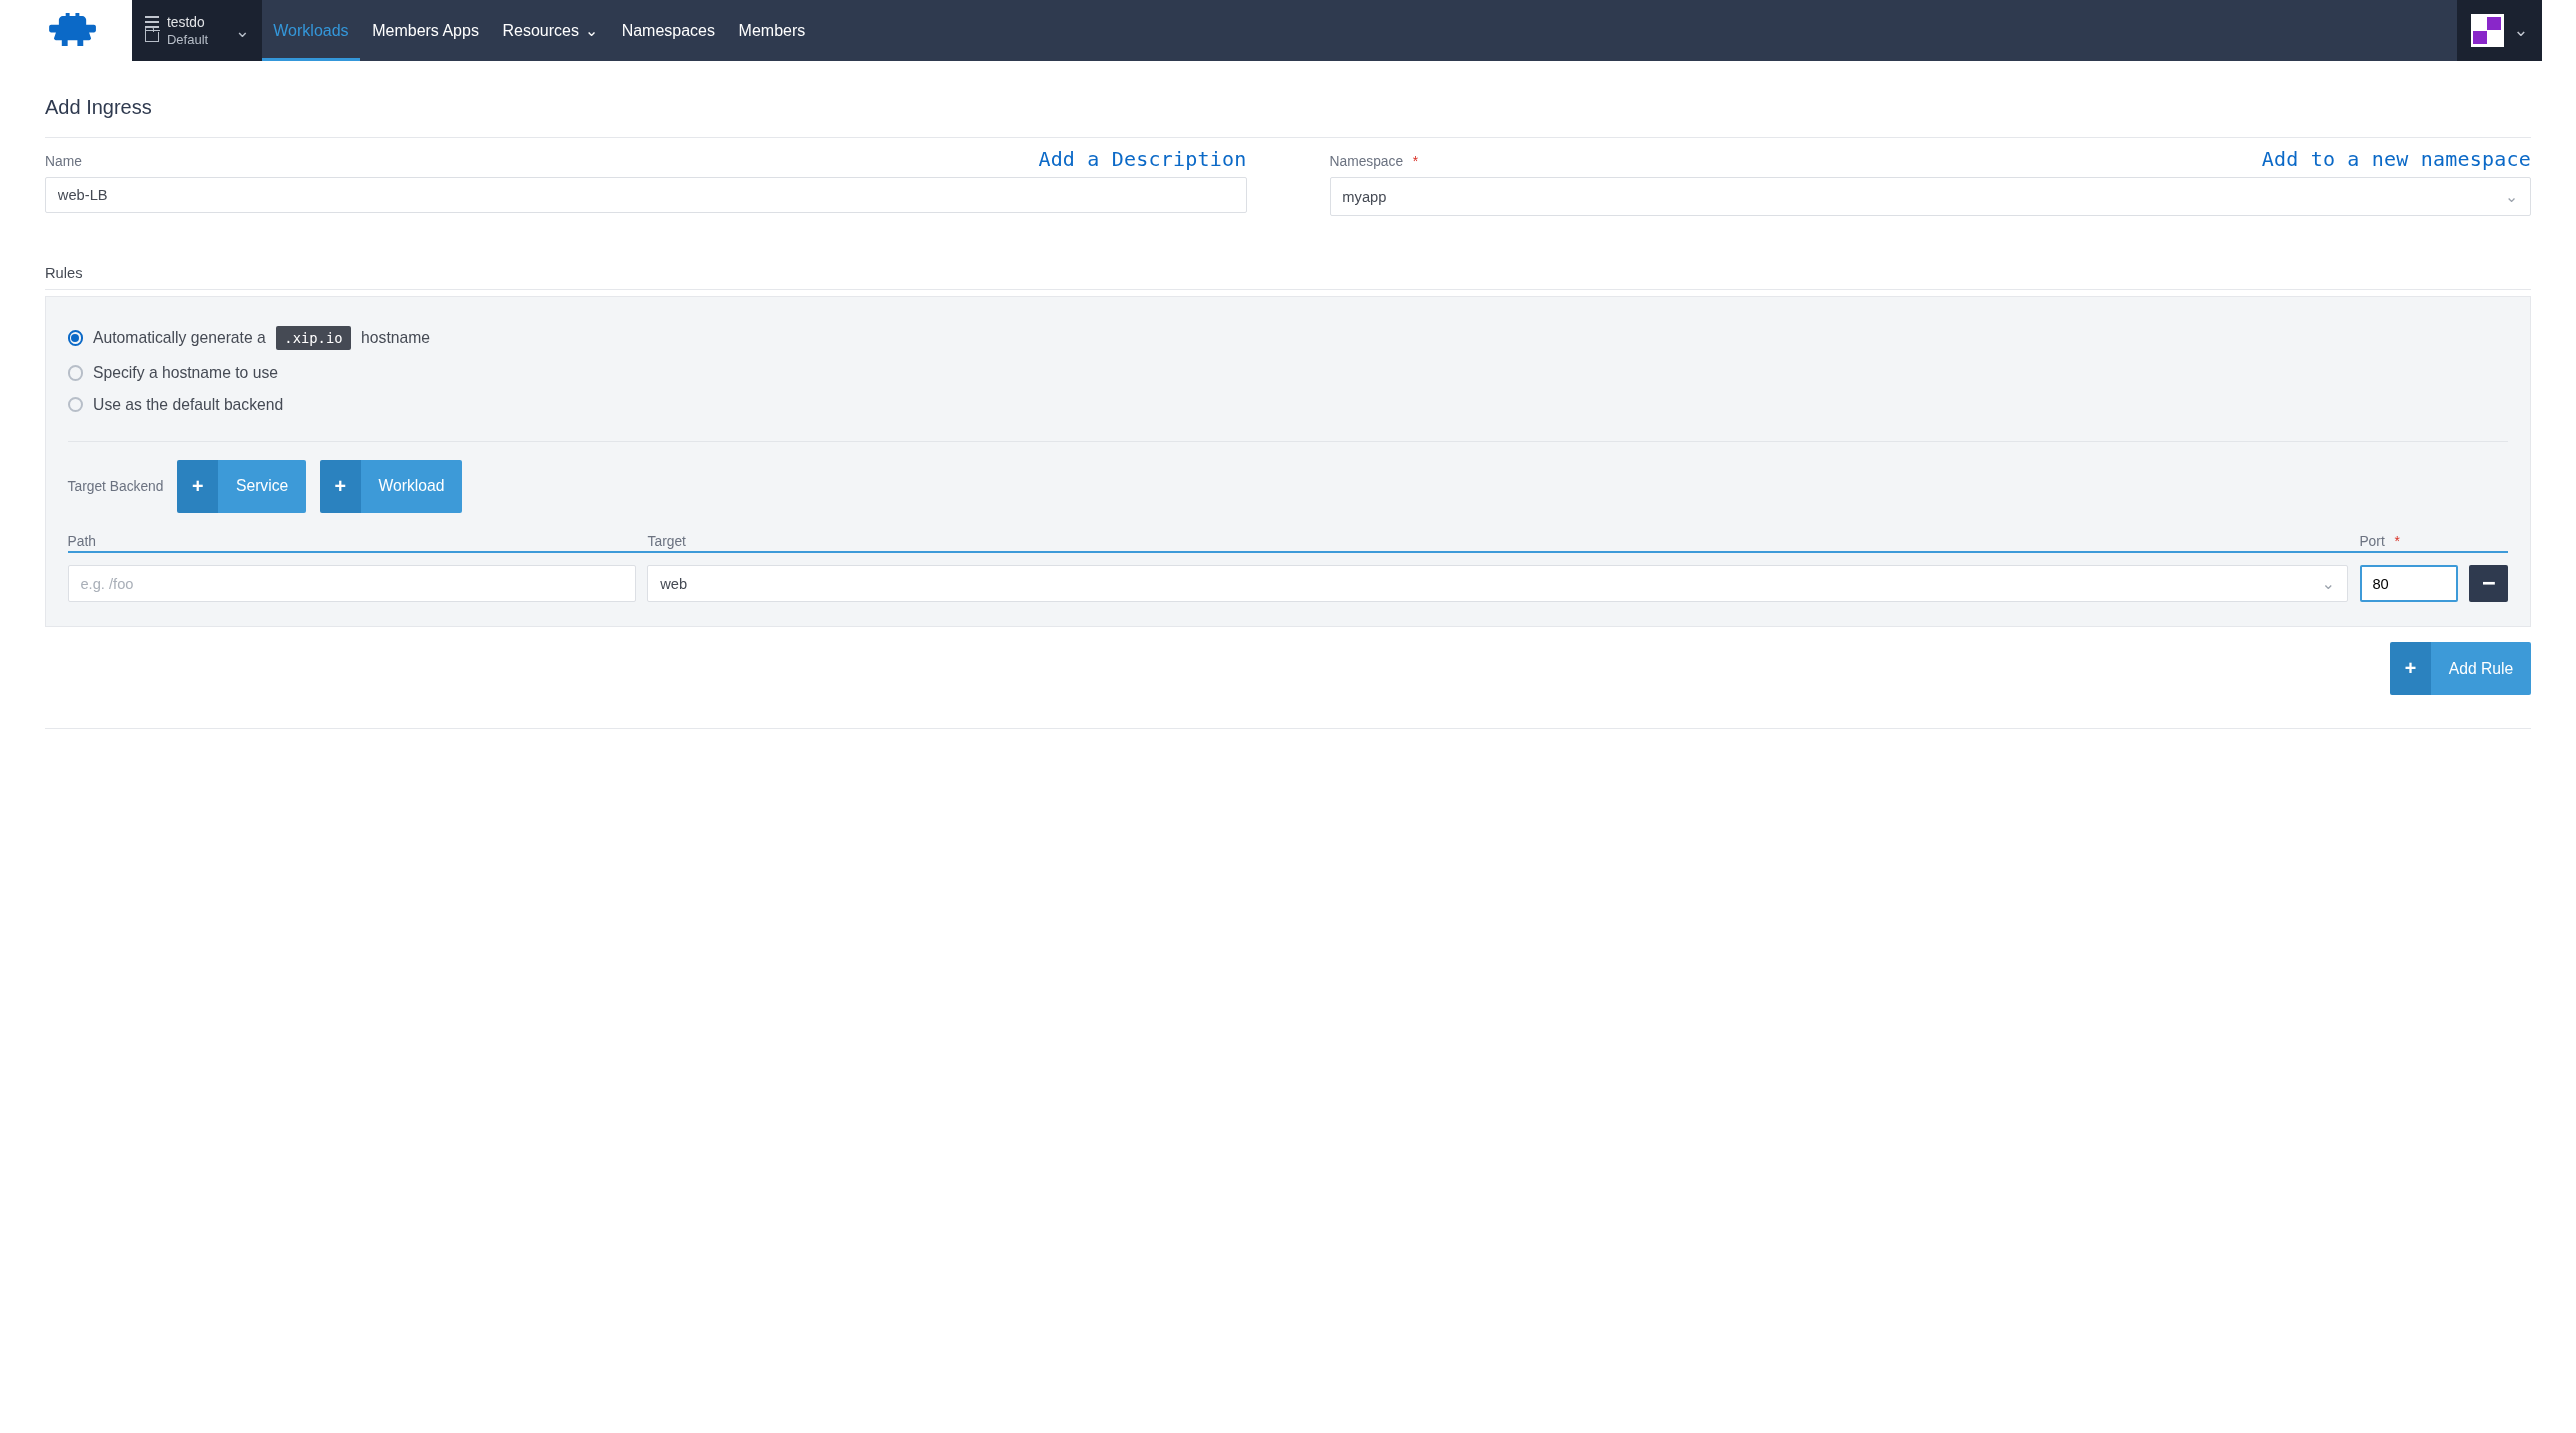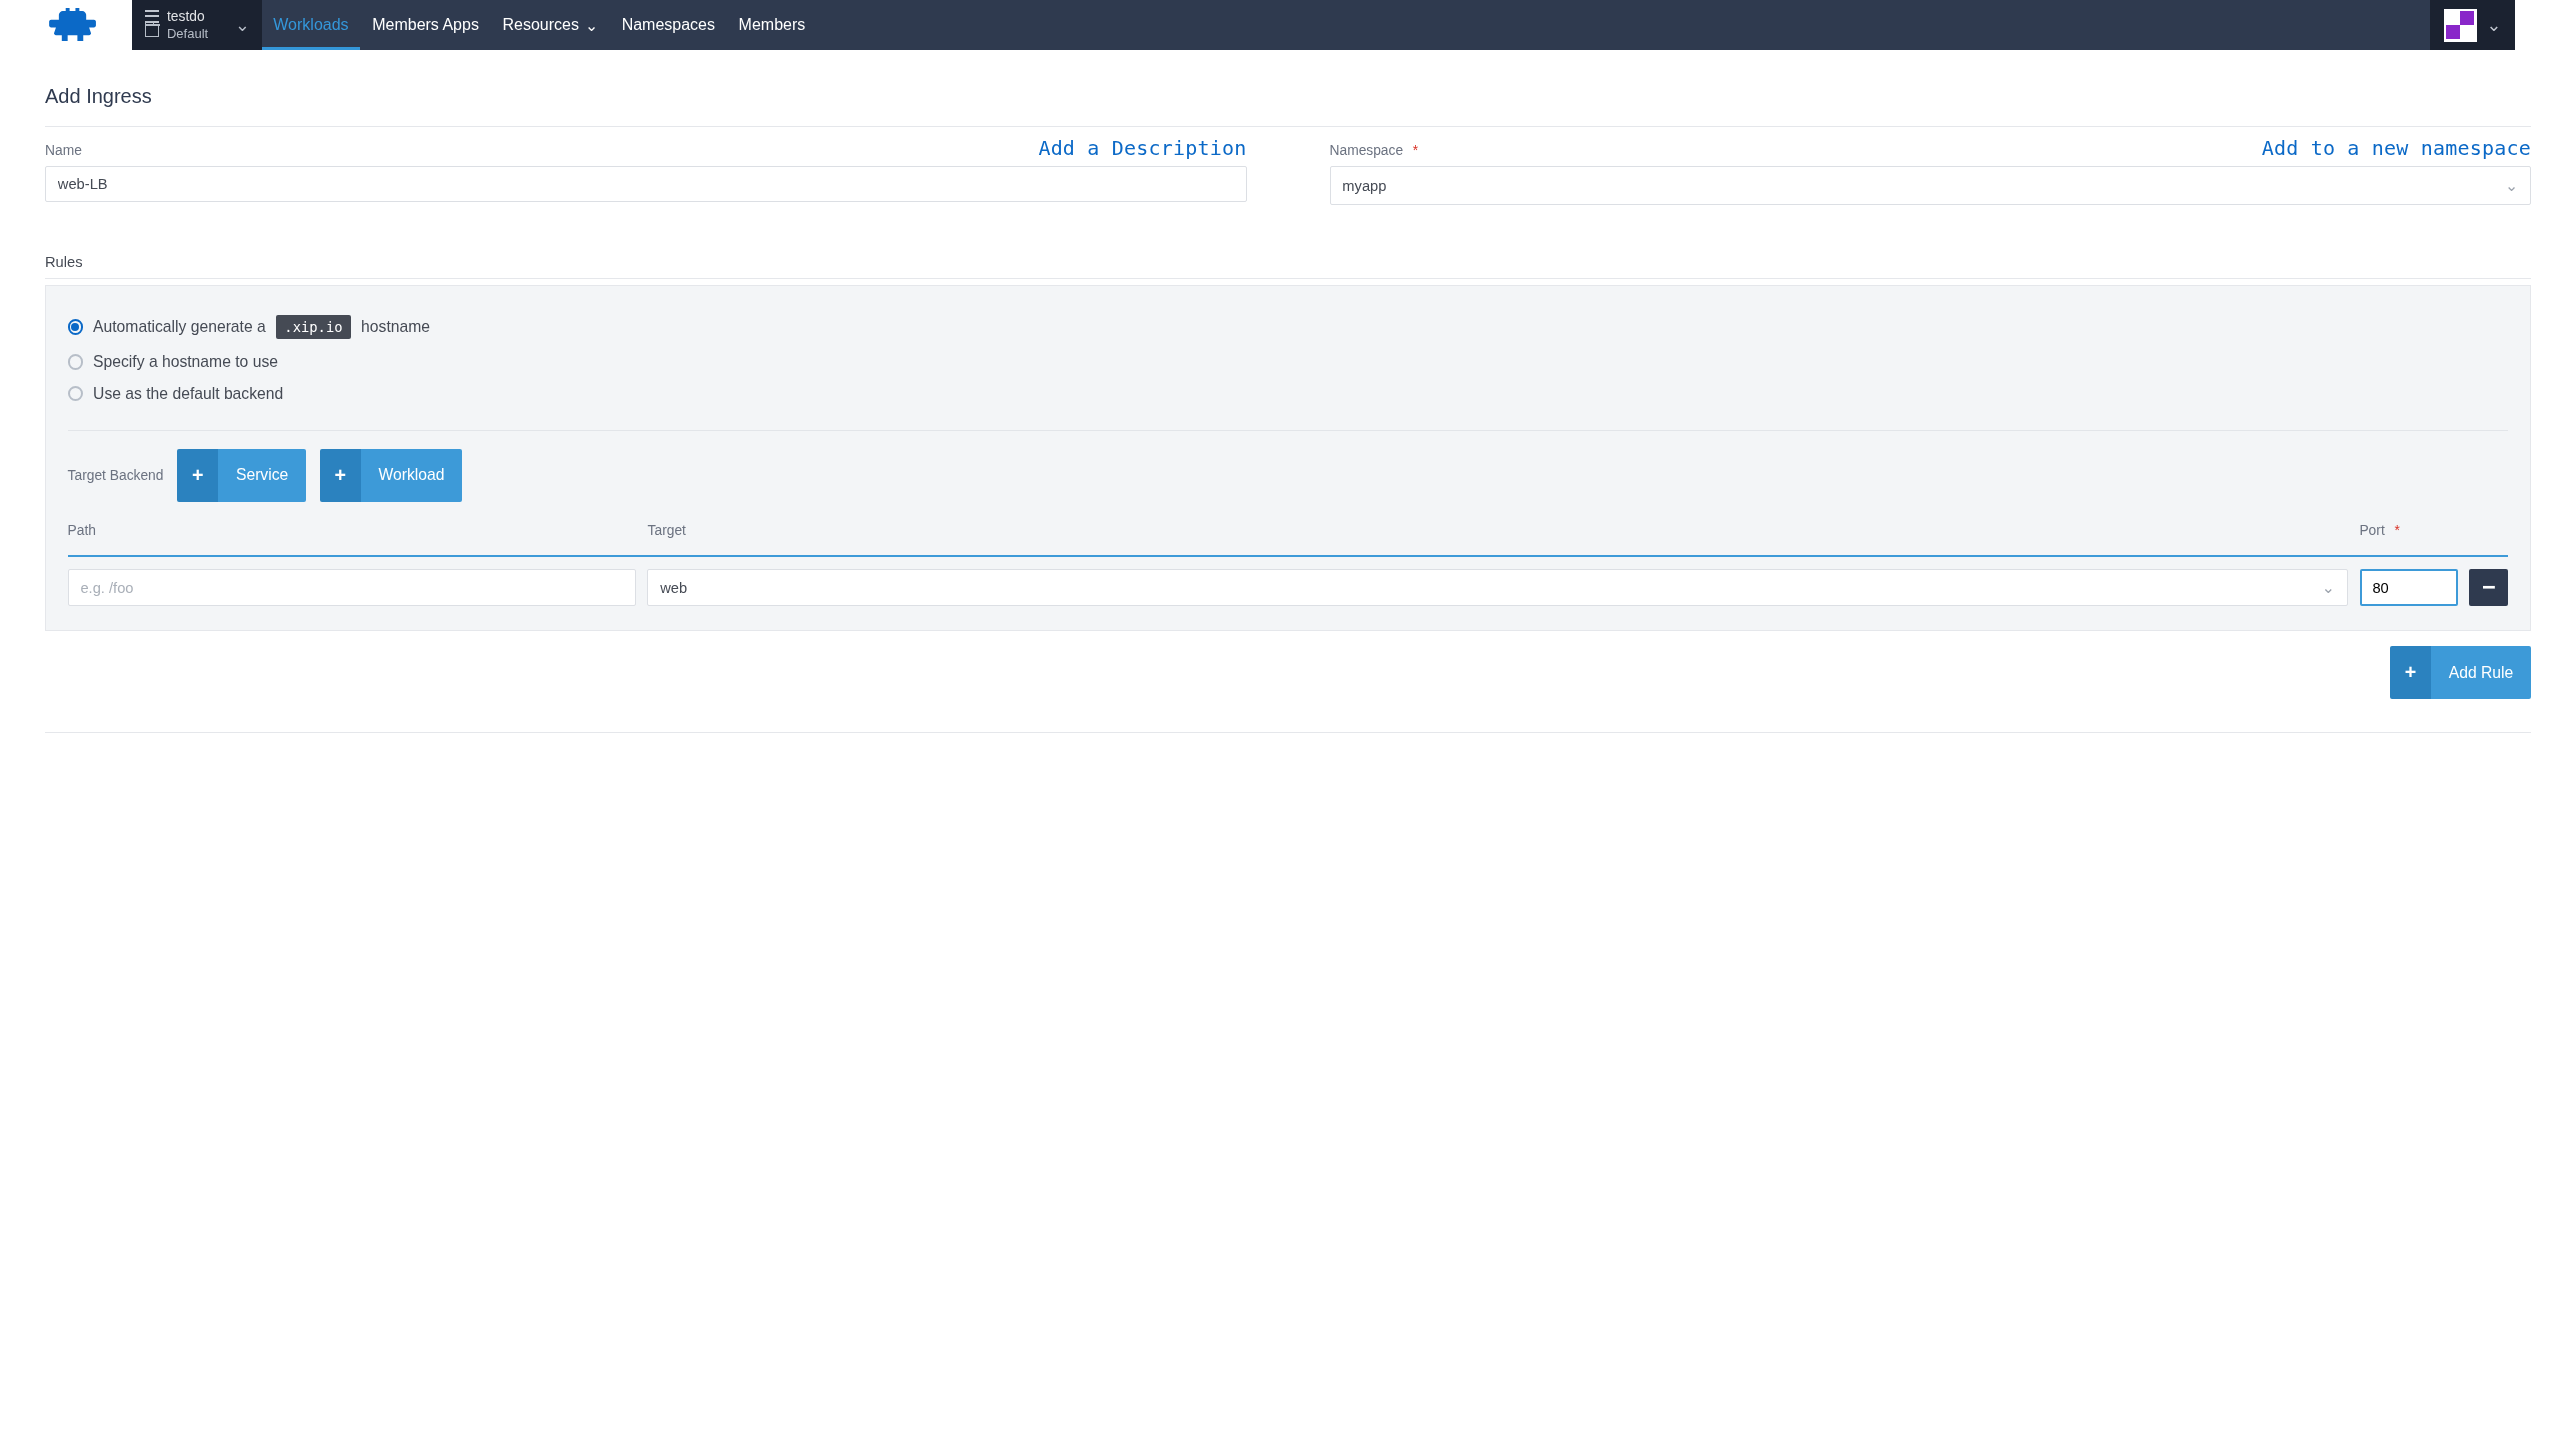--- a/index.html
+++ b/index.html
@@ -1,19 +1,19 @@
 <!DOCTYPE html>
 <html><head>
 <meta charset="utf-8">
 <style>
 * { box-sizing: border-box; margin: 0; padding: 0; }
 body { font-family: -apple-system, BlinkMacSystemFont, "Segoe UI", Helvetica, Arial, sans-serif; color: #454a54; background: #fff; font-size: 13.8px; }
 
 
-.topnav { display: flex; align-items: stretch; background: #fff; height: 50px; padding: 0 61px 0 45px; }
+.topnav { display: flex; align-items: stretch; background: #fff; height: 61px; padding: 0 34px 0 45px; }
 .logo-wrap { display: flex; align-items: center; padding-right: 29.5px; }
 .logo-svg { width: 57px; height: 39px; }
 .navbar { display: flex; align-items: stretch; background: #2f3a4f; flex: 1; border-radius: 0; }
 .cluster-box { display: flex; flex-direction: column; justify-content: center; background: #1b2230; padding: 0 35px 0 13.8px; position: relative; color: #e1e3e6; min-width: 130px; }
 .cluster-top { display: flex; align-items: center; gap: 7.9px; font-size: 13.8px; font-weight: 500; }
 .cluster-bottom { display: flex; gap: 7.9px; font-size: 13px; color: #b7bec8; margin-top: 2px; }
 .cluster-chevron { position: absolute; right: 11.8px; top: 50%; transform: translateY(-50%); color: #b7bec8; font-size: 17.7px; }
 .nav-items { display: flex; align-items: stretch; }
 .nav-item { display: flex; align-items: center; padding: 0 11.8px; color: #ffffff; font-size: 16px; cursor: pointer; position: relative; gap: 5.9px; }
 .nav-item.active { color: #3497da; }
@@ -51,21 +51,21 @@
 
 .thin-hr { border-top: 1px solid #e2e5e9; margin: 27.5px 0 17.7px; }
 
 .target-line { display: flex; align-items: center; gap: 13.8px; }
 .target-label { color: #6b7280; font-size: 13.8px; }
 .btn { display: inline-flex; align-items: stretch; border-radius: 2px; overflow: hidden; cursor: pointer; }
 .btn-icon { background: #2b82bf; color: #fff; display: flex; align-items: center; justify-content: center; width: 41px; font-size: 19.7px; font-weight: 700; }
 .btn-label { background: #3d9ad8; color: #fff; display: flex; align-items: center; padding: 0 17.7px; font-size: 15.7px; height: 53px; }
 
 .backend-table { margin-top: 21.6px; }
-.bt-head { display: flex; border-bottom: 2.9px solid #3d9ad8; padding-bottom: 17px; }
+.bt-head { display: flex; border-bottom: 2.9px solid #3d9ad8; padding-bottom: 2px; }
 .bt-col-path { flex: 0 0 580px; }
 .bt-col-target { flex: 1; }
 .bt-col-port { flex: 0 0 98px; }
 .bt-col-remove { flex: 0 0 51px; }
 .bt-head-label { color: #6b7280; font-size: 13.8px; }
 .bt-row { display: flex; gap: 11.8px; margin-top: 11.8px; align-items: stretch; }
 .bt-input { border: 1px solid #dcdfe4; background: #fff; border-radius: 2px; padding: 7.9px 11.8px; font-size: 14.7px; color: #454a54; }
 .bt-input::placeholder { color: #a9afb8; }
 .bt-select { flex: 1; border: 1px solid #dcdfe4; background: #fff; border-radius: 2px; padding: 7.9px 11.8px; font-size: 14.7px; display: flex; justify-content: space-between; align-items: center; cursor: pointer; }
 .bt-port { width: 98px; border: 2px solid #3d9ad8; background: #fff; border-radius: 2px; padding: 6.9px 10.8px; font-size: 14.7px; outline: none; }

